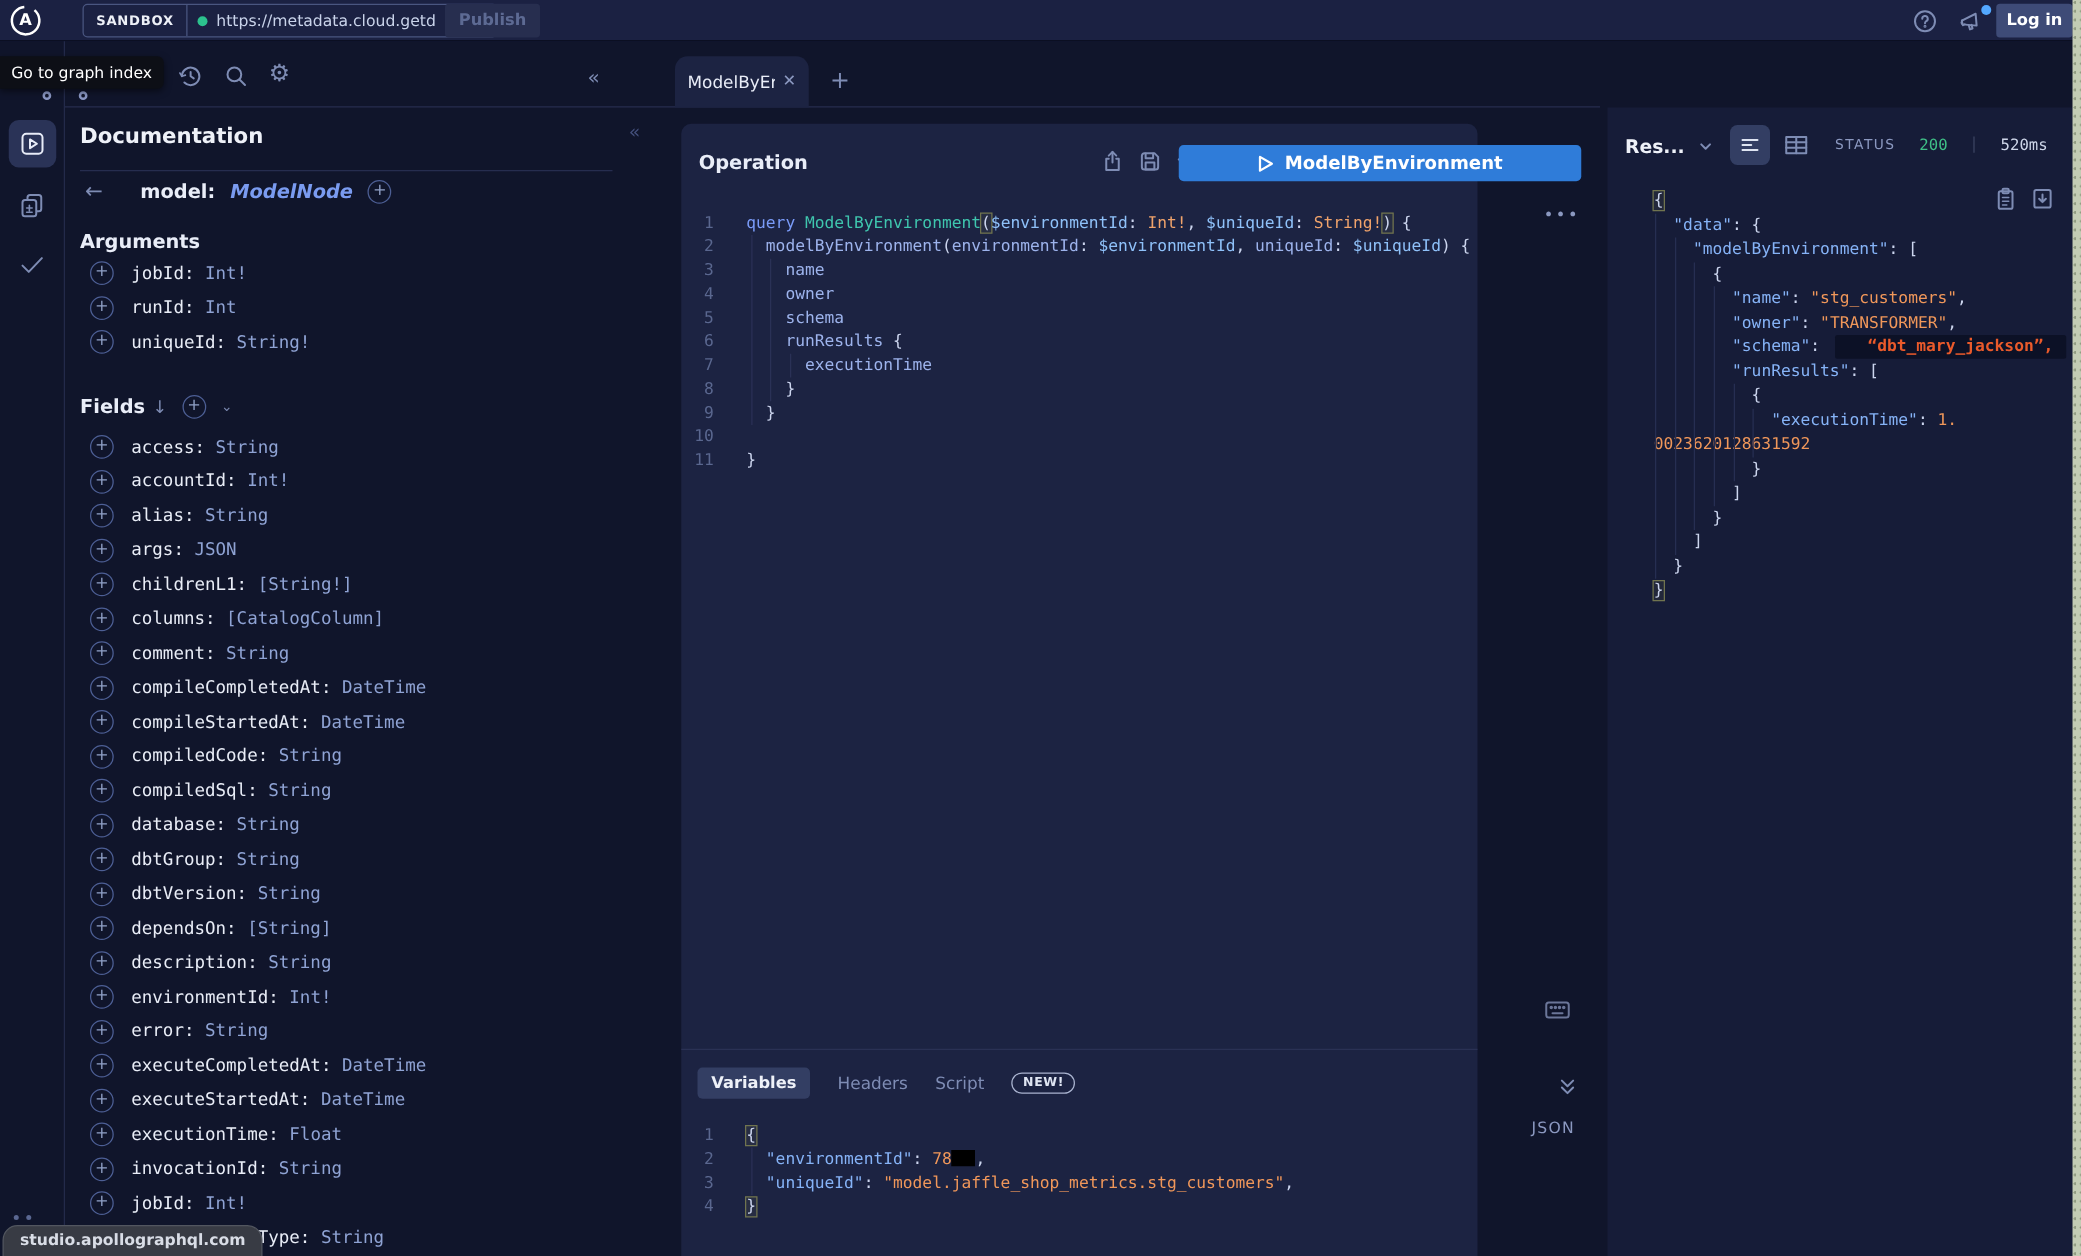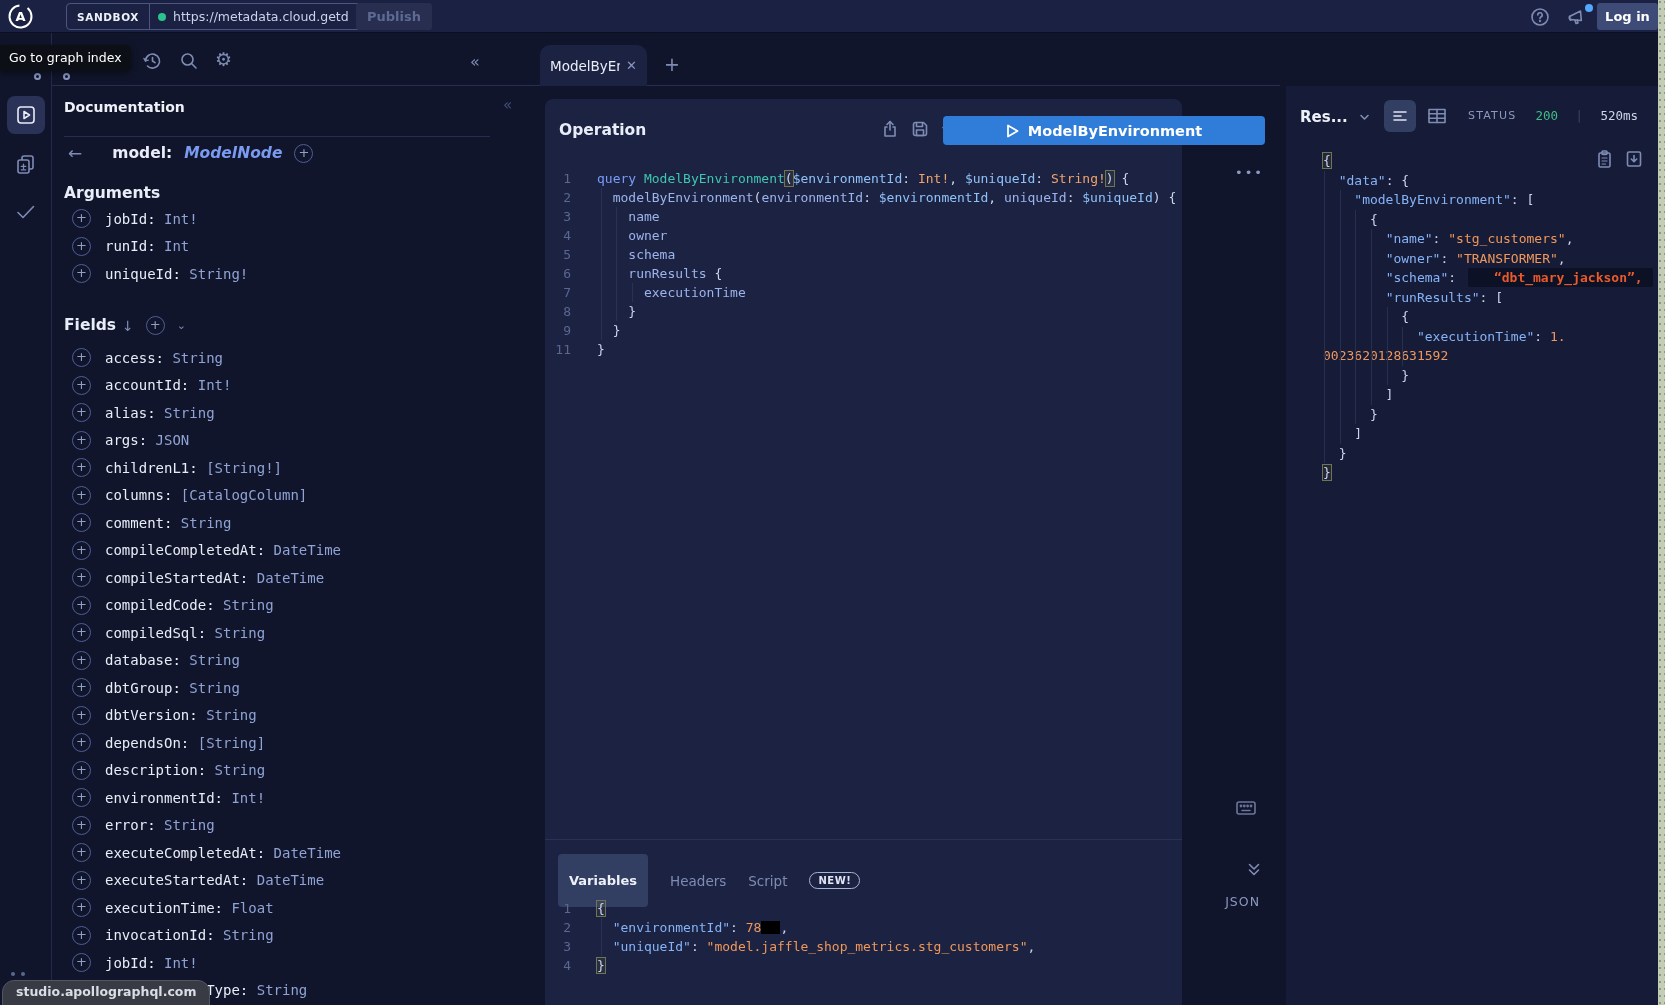--- a/index.html
+++ b/index.html
@@ -36,21 +36,21 @@
   .rail-btn { position:absolute; left:7px; width:38px; height:38px; border-radius:8px; display:flex; align-items:center; justify-content:center; }
   .rail-btn.sel { background:#2a3357; }
   .rail-btn.sel .ico { stroke:#e8ecf8; }
   .peek-dot { position:absolute; width:7px; height:7px; border-radius:50%; border:2px solid #8b98c4; z-index:5; }
   .mini-dot { position:absolute; width:4px; height:4px; border-radius:50%; background:#5a6791; }
 
   
   .docs-toolbar-icon { position:absolute; top:50px; }
   .collapse-left { position:absolute; color:#7e8cb4; font-size:16px; }
   .divider-h { position:absolute; height:1px; background:#262d4f; }
-  .docs-title { position:absolute; left:64px; top:99px; font-size:14px; font-weight:bold; color:#eef1f8; }
+  .docs-title { position:absolute; left:64px; top:99px; font-size:17px; font-weight:bold; color:#eef1f8; }
   .typeref { position:absolute; left:68px; top:143px; display:flex; align-items:center; gap:12px; }
   .back-arrow { color:#7e8cb4; font-size:17px; }
   .typeref .fldname { font-size:15.5px; font-weight:bold; color:#e9edf8; margin-left:18px; }
   .typeref .typename { font-size:15.5px; font-weight:bold; color:#7a9bf0;font-style:italic; }
   .sec-title { position:absolute; font-size:15.5px; font-weight:bold; color:#e9edf8; }
   .plus-circle { width:19px; height:19px; border:1.5px solid #4d5f95; border-radius:50%; color:#8fa0c6; font-size:13px; line-height:16px; text-align:center; flex:0 0 auto; }
   .plus-circle::before { content:"+"; }
   .rows { position:absolute; left:72px; }
   .doc-row { height:27.5px; display:flex; align-items:center; }
   .doc-row .fname { font-family:"DejaVu Sans Mono", monospace; font-size:14px; color:#e9edf7; margin-left:14px; white-space:pre; }
@@ -82,21 +82,21 @@
 
   .tk-kw{color:#7a9bf8} .tk-opname{color:#3fc6ae} .tk-var{color:#8fc1f9}
   .tk-type{color:#f0a36b} .tk-p{color:#ccd5ee} .tk-fld{color:#9db3ec}
   .tk-key{color:#86b3f7} .tk-str{color:#f0975a} .tk-num{color:#f0975a}
   .tk-bhl{color:#ccd5ee; border:1px solid #70744f; background:rgba(125,125,70,.12); margin:0 -1px;}
   .tk-blk{display:inline-block; width:19px; height:13px; background:#000; vertical-align:-2px;}
   .tk-red{font-weight:bold; color:#ea5a2b; background:#0c1126; padding:2px 10px 2px 26px; border-radius:2px; margin-left:4px;}
 
   .op-divider { position:absolute; left:0; top:740px; width:100%; height:1px; background:#2a3154; }
   .vars-tabs { position:absolute; left:13px; top:755px; display:flex; align-items:center; gap:22px; }
-  .vtab-active { background:#333e63; border-radius:4px; padding:19px 11px; font-size:13px; font-weight:bold; color:#eef1f8; }
+  .vtab-active { background:#333e63; border-radius:4px; padding:5px 11px; font-size:13px; font-weight:bold; color:#eef1f8; }
   .vtab { font-size:13.5px; color:#7e8cb4; }
   .new-badge { border:1px solid #aab4d0; border-radius:9px; padding:2px 8px; font-size:10px; font-weight:bold; color:#dfe5f2; letter-spacing:.5px; }
   .vars-collapse { position:absolute; left:700px; top:763px; }
   .json-label { position:absolute; left:645px; top:795px; width:70px; text-align:right; font-size:12.5px; letter-spacing:1px; color:#8b98c0; }
   .vars-code { position:absolute; left:0; top:800px; width:100%; }
 
   
   .resp { position:absolute; left:1286px; top:86px; width:372px; height:919px; background:#161c38; }
   .resp-title { position:absolute; left:14px; top:22px; font-size:15px; font-weight:bold; color:#eef1f8; display:flex; align-items:center; gap:10px; }
   .fmt-btn { position:absolute; left:98px; top:14px; width:32px; height:32px; background:#333e63; border-radius:6px; display:flex; align-items:center; justify-content:center; }
@@ -429,20 +429,24 @@
         </div>
         <div class="code-line">
           <span class="ln">8</span>
           <span class="lc"><span class="tk-p">    }</span></span>
         </div>
         <div class="code-line">
           <span class="ln">9</span>
           <span class="lc"><span class="tk-p">  }</span></span>
         </div>
         <div class="code-line">
+          <span class="ln">10</span>
+          <span class="lc"></span>
+        </div>
+        <div class="code-line">
           <span class="ln">11</span>
           <span class="lc"><span class="tk-p">}</span></span>
         </div>
       </div>
     <div class="guide" style="left:56px; top:89px; height:152px;"></div>
     <div class="guide" style="left:71px; top:108px; height:114px;"></div>
     <div class="guide" style="left:87px; top:184px; height:19px;"></div>
 
     <div class="kbd-icon">
       <svg width="22" height="20" viewBox="0 0 22 20" class="ico" style="stroke:#6b7699;">

